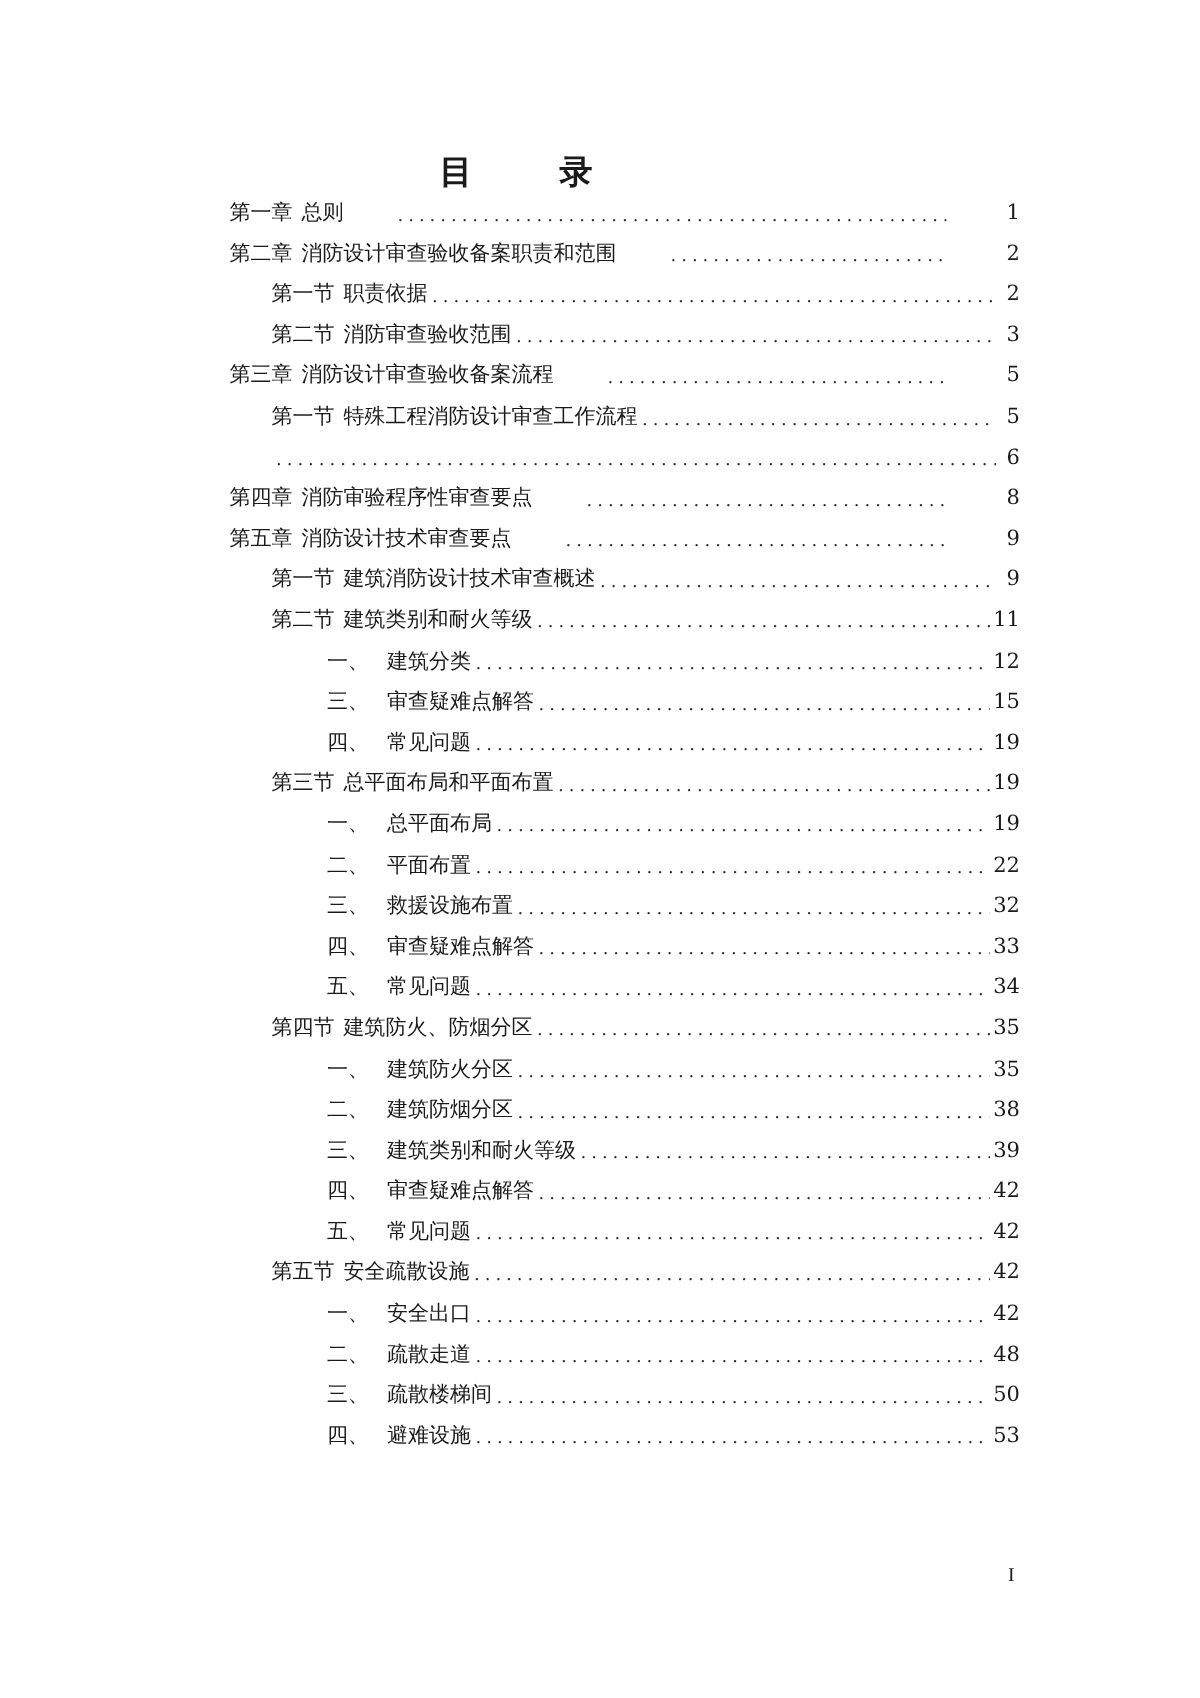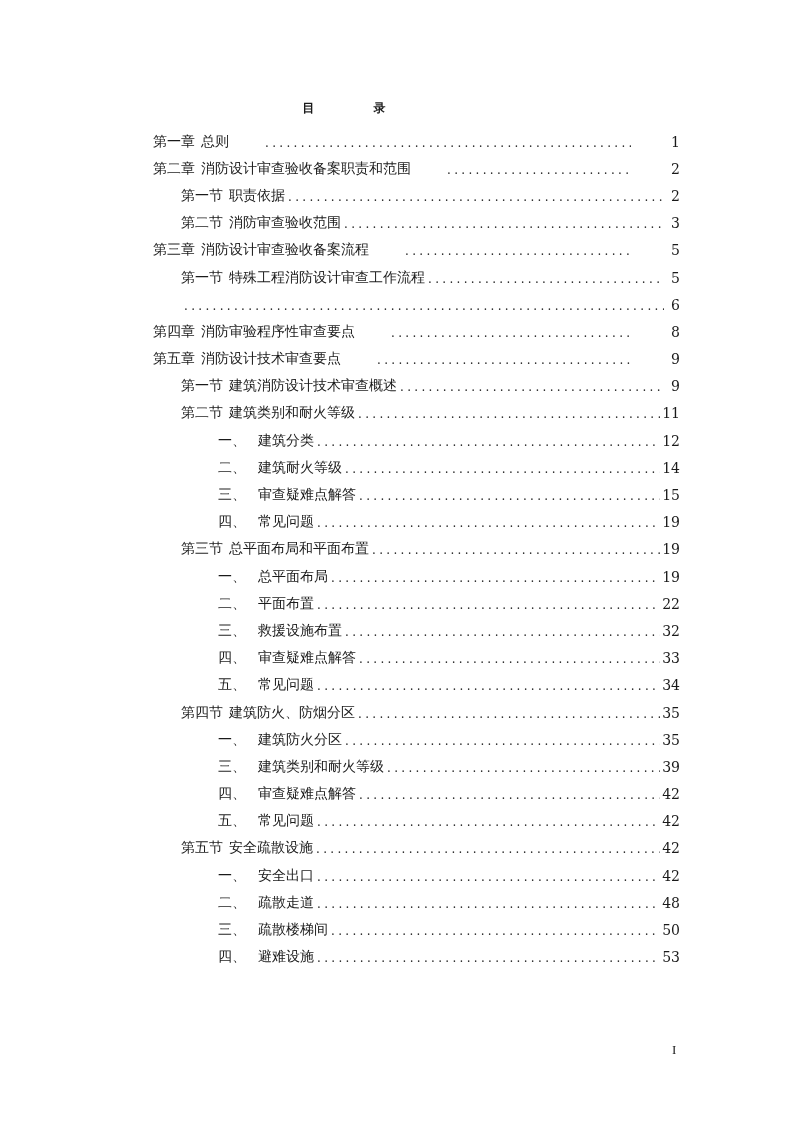--- a/index.html
+++ b/index.html
@@ -20,23 +20,23 @@
       left: 0; top: 0;
       width: 800px;
       height: 1132px;
     }
     .toc-title {
       position: absolute;
       top: 100px;
       left: 0;
       width: 688px;
       text-align: center;
-      font-family: Liberation Mono, monospace;
+      font-family: Liberation Sans, sans-serif;
       font-weight: bold;
-      font-size: 12px;
+      font-size: 22px;
       letter-spacing: 26px;
       padding-left: 26px;
       box-sizing: border-box;
     }
     .toc-list {
       position: absolute;
       top: 128px;
       left: 153px;
       width: 527px;
       margin: 0;
@@ -149,25 +149,20 @@
         <span class="toc-label"><span class="toc-num">第二节</span><span class="toc-text">建筑类别和耐火等级</span></span>
         <span class="toc-dots"></span>
         <span class="toc-page">11</span>
       </li>
       <li class="toc-entry lvl-3">
         <span class="toc-label"><span class="toc-num">一、</span><span class="toc-text">建筑分类</span></span>
         <span class="toc-dots"></span>
         <span class="toc-page">12</span>
       </li>
       <li class="toc-entry lvl-3">
-        <span class="toc-label"><span class="toc-num">二、</span><span class="toc-text">建筑耐火等级</span></span>
-        <span class="toc-dots"></span>
-        <span class="toc-page">14</span>
-      </li>
-      <li class="toc-entry lvl-3">
         <span class="toc-label"><span class="toc-num">三、</span><span class="toc-text">审查疑难点解答</span></span>
         <span class="toc-dots"></span>
         <span class="toc-page">15</span>
       </li>
       <li class="toc-entry lvl-3">
         <span class="toc-label"><span class="toc-num">四、</span><span class="toc-text">常见问题</span></span>
         <span class="toc-dots"></span>
         <span class="toc-page">19</span>
       </li>
       <li class="toc-entry lvl-2">
@@ -202,20 +197,25 @@
       </li>
       <li class="toc-entry lvl-2">
         <span class="toc-label"><span class="toc-num">第四节</span><span class="toc-text">建筑防火、防烟分区</span></span>
         <span class="toc-dots"></span>
         <span class="toc-page">35</span>
       </li>
       <li class="toc-entry lvl-3">
         <span class="toc-label"><span class="toc-num">一、</span><span class="toc-text">建筑防火分区</span></span>
         <span class="toc-dots"></span>
         <span class="toc-page">35</span>
+      </li>
+      <li class="toc-entry lvl-3">
+        <span class="toc-label"><span class="toc-num">二、</span><span class="toc-text">建筑防烟分区</span></span>
+        <span class="toc-dots"></span>
+        <span class="toc-page">38</span>
       </li>
       <li class="toc-entry lvl-3">
         <span class="toc-label"><span class="toc-num">三、</span><span class="toc-text">建筑类别和耐火等级</span></span>
         <span class="toc-dots"></span>
         <span class="toc-page">39</span>
       </li>
       <li class="toc-entry lvl-3">
         <span class="toc-label"><span class="toc-num">四、</span><span class="toc-text">审查疑难点解答</span></span>
         <span class="toc-dots"></span>
         <span class="toc-page">42</span>

